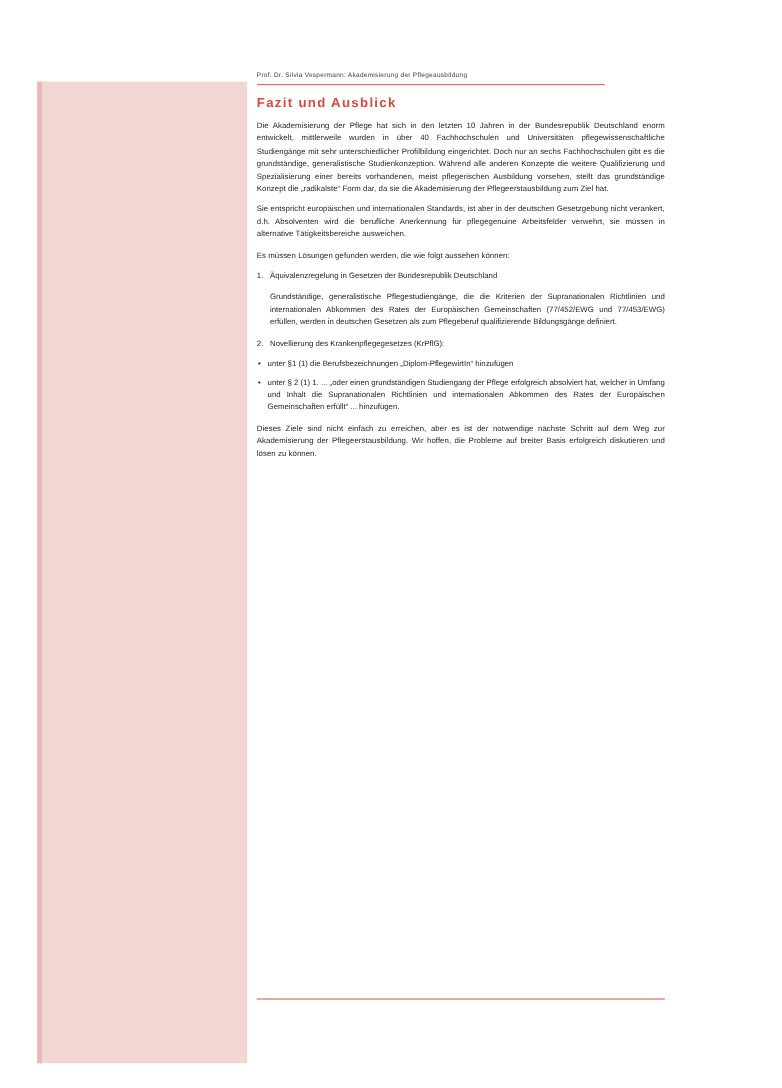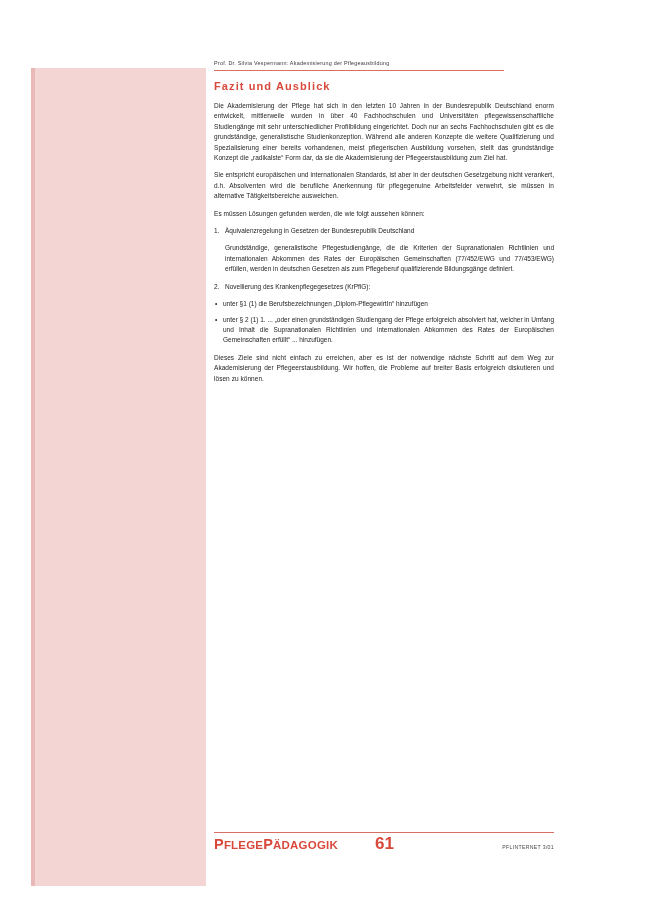--- a/index.html
+++ b/index.html
@@ -228,19 +228,14 @@
       <li>
         <span class="dot">•</span>
         <span>unter § 2 (1) 1. ... „oder einen grundständigen Studiengang der Pflege erfolgreich absolviert hat, welcher in Umfang und Inhalt die Supranationalen Richtlinien und internationalen Abkommen des Rates der Europäischen Gemeinschaften erfüllt“ ... hinzufügen.</span>
       </li>
     </ul>
 
     <p class="body">Dieses Ziele sind nicht einfach zu erreichen, aber es ist der notwendige nächste Schritt auf dem Weg zur Akademisierung der Pflegeerstausbildung. Wir hoffen, die Probleme auf breiter Basis erfolgreich diskutieren und lösen zu können.</p>
   </div>
 
   <div class="footer-rule"></div>
-  <div class="footer">
-    <div class="masthead"><span>P</span><span class="sm">FLEGE</span><span>P</span><span class="sm">ÄDAGOGIK</span></div>
-    <div class="page-no">61</div>
-    <div class="footer-right">PFLINTERNET 3/01</div>
-  </div>
 
 </div>
 
 </body></html>

